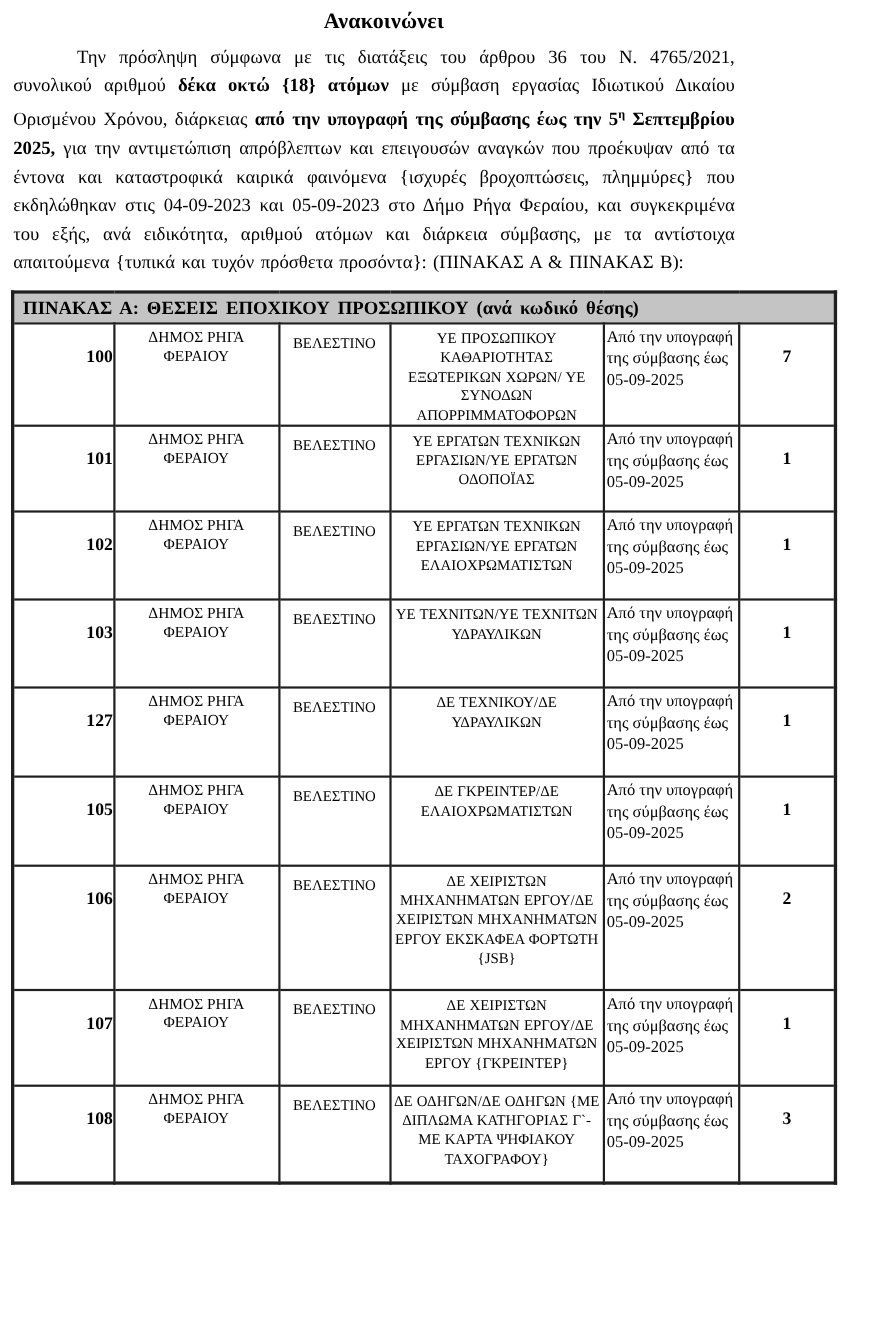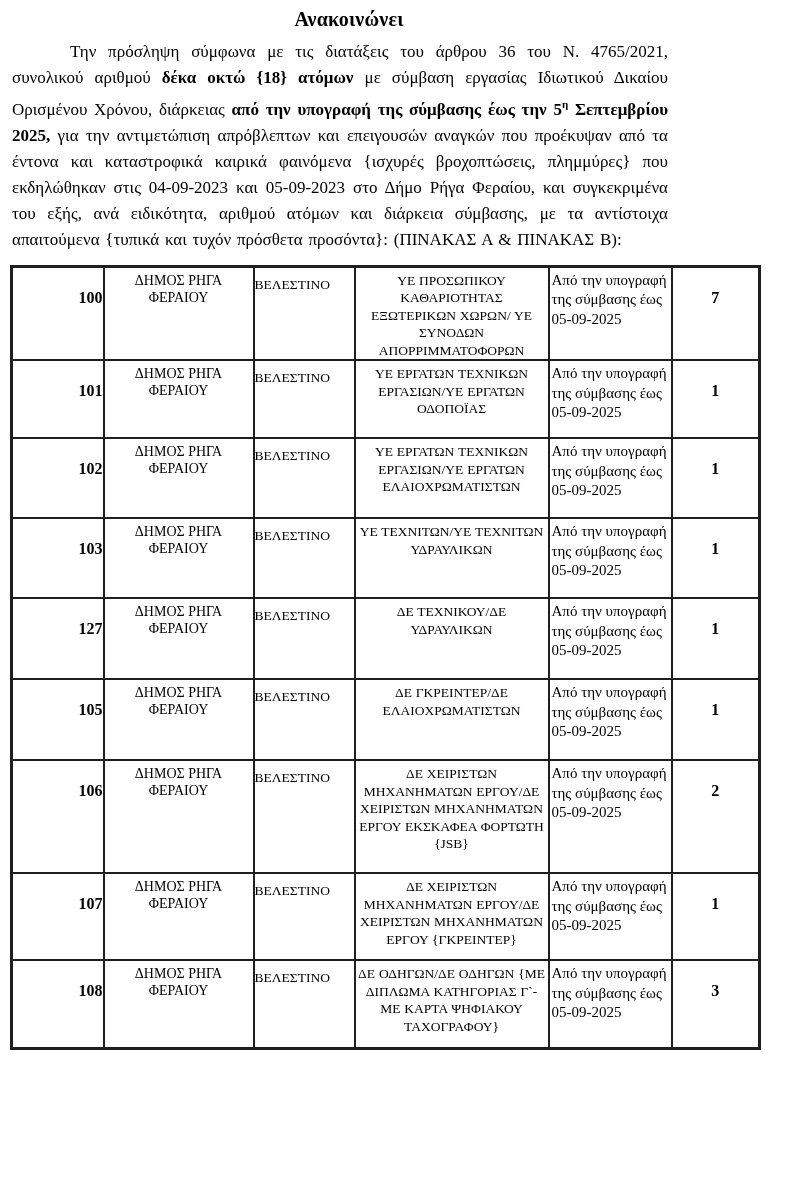--- a/index.html
+++ b/index.html
@@ -67,21 +67,21 @@
   }
   .hdr-sub{display:block;font-size:13px;line-height:16px;font-weight:bold;}
 
   td.c-code{
     text-align:right;font-weight:bold;font-size:16px;padding-top:21px;
   }
   td.c-service{
     text-align:center;font-size:14px;line-height:17px;padding:4px 3px 0 3px;margin-top:10px;
   }
   td.c-seat{
-    font-size:13.5px;padding-top:9px;
+    text-align:center;font-size:13.5px;padding-top:9px;
   }
   td.c-spec{
     text-align:center;font-size:13.5px;line-height:17.5px;padding:4px 2px 0 2px;
     word-spacing:.5px;
   }
   td.c-dur{
     text-align:left;font-size:15px;line-height:19.5px;padding:3px 2px 0 2px;
   }
   td.c-count{
     text-align:center;font-weight:bold;font-size:16px;padding-top:21px;
@@ -109,20 +109,23 @@
     <colgroup>
       <col style="width:92px">
       <col style="width:150px">
       <col style="width:101px">
       <col style="width:194px">
       <col style="width:123px">
       <col style="width:88px">
     </colgroup>
 
     <tbody>
+        <tr class="title-row">
+      <td colspan="6">ΠΙΝΑΚΑΣ Α: ΘΕΣΕΙΣ ΕΠΟΧΙΚΟΥ ΠΡΟΣΩΠΙΚΟΥ  (ανά κωδικό θέσης)</td>
+    </tr>
 
 
     <tr class="r0">
       <td class="c-code">100</td>
       <td class="c-service">ΔΗΜΟΣ ΡΗΓΑ ΦΕΡΑΙΟΥ</td>
       <td class="c-seat">ΒΕΛΕΣΤΙΝΟ</td>
       <td class="c-spec">ΥΕ ΠΡΟΣΩΠΙΚΟΥ ΚΑΘΑΡΙΟΤΗΤΑΣ ΕΞΩΤΕΡΙΚΩΝ ΧΩΡΩΝ/ ΥΕ ΣΥΝΟΔΩΝ ΑΠΟΡΡΙΜΜΑΤΟΦΟΡΩΝ</td>
       <td class="c-dur">Από την υπογραφή της σύμβασης έως 05-09-2025</td>
       <td class="c-count">7</td>
     </tr>

